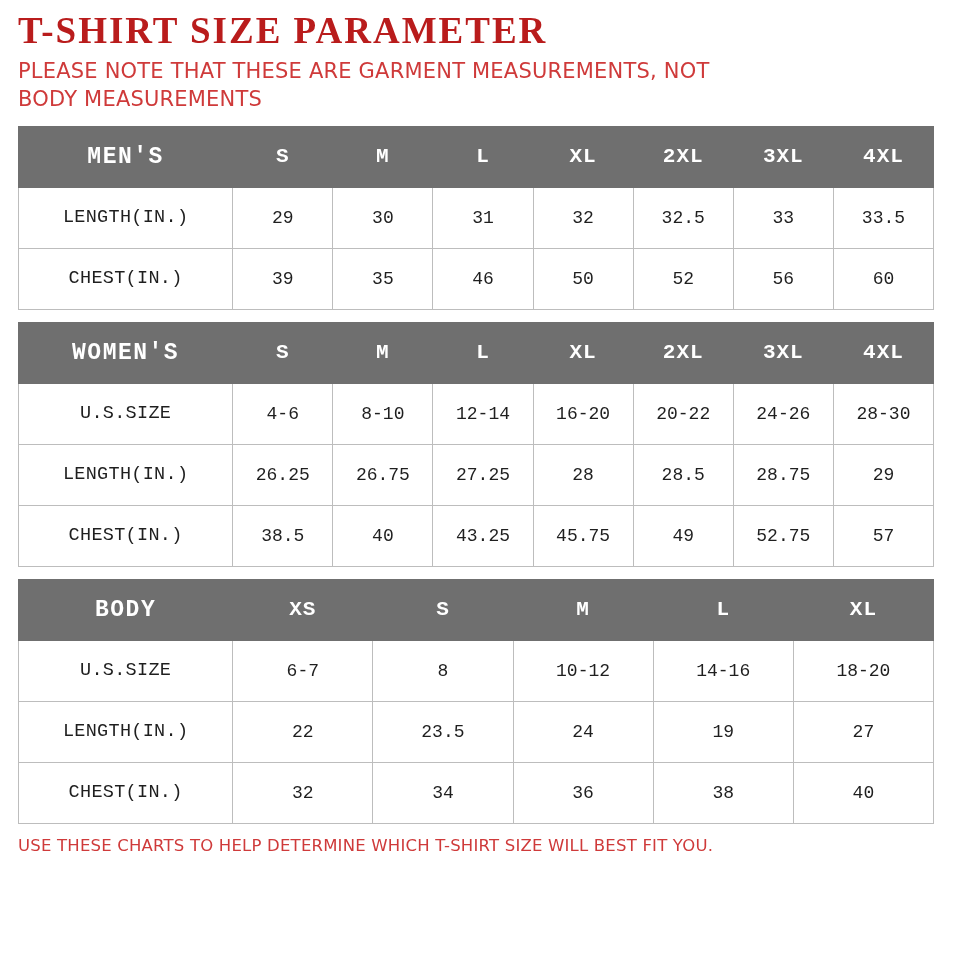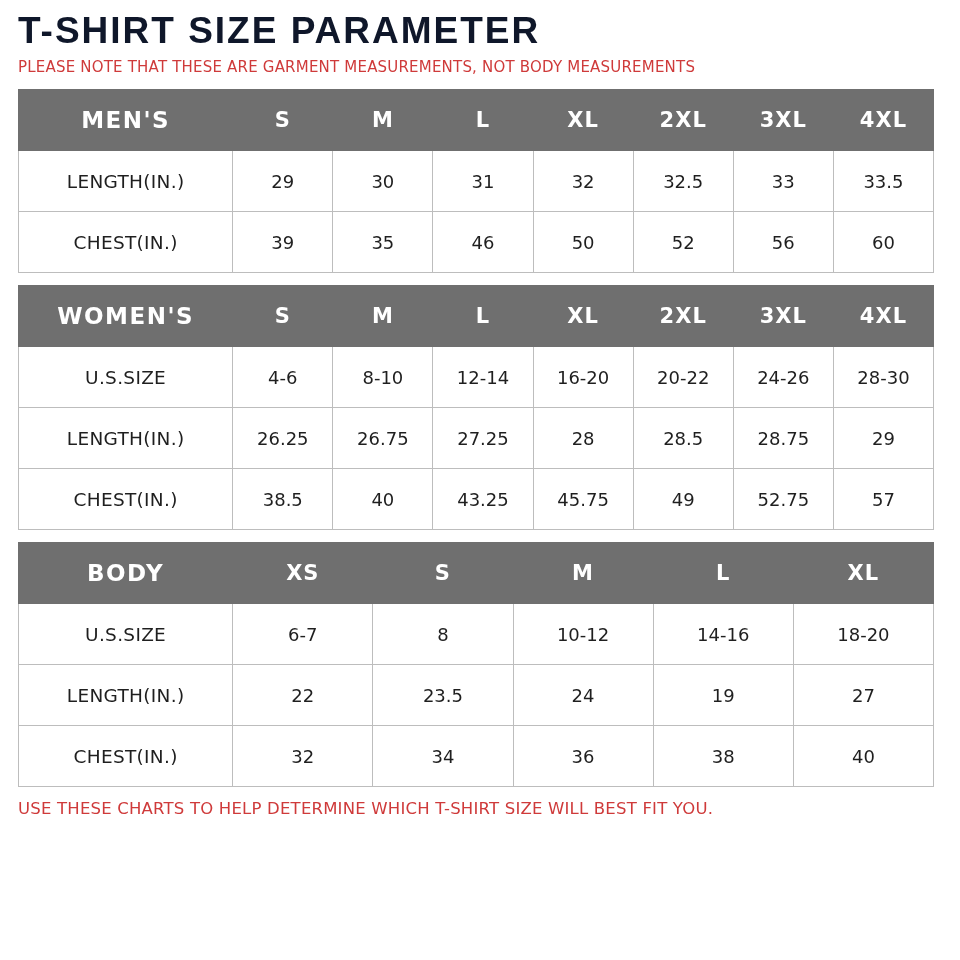--- a/index.html
+++ b/index.html
@@ -18,38 +18,39 @@
     width: 960px;
     height: 960px;
     box-sizing: border-box;
     padding: 10px 16px 0 16px;
     position: relative;
   }
   .title {
     font-size: 37px;
     font-weight: bold;
     letter-spacing: 2px;
-    color: #0f172a;
+    color: #b91c1c;
     margin: 2px 0 6px 2px;
     line-height: 1.05;
-    font-family: Liberation Sans, sans-serif;
+    font-family: Liberation Serif, serif;
   }
   .note {
     color: #cf3a3a;
-    font-size: 15px;
+    font-size: 21px;
     line-height: 1.35;
     margin: 0 0 12px 2px;
     max-width: 720px;
     letter-spacing: 0.2px;
   }
   table.size-table {
     border-collapse: collapse;
     width: 916px;
     margin: 0 0 12px 2px;
     table-layout: fixed;
+    font-family: Liberation Mono, monospace;
   }
   table.size-table td, table.size-table th {
     border: 1px solid #bdbdbd;
     text-align: center;
     vertical-align: middle;
     font-size: 18px;
     font-weight: normal;
     color: #1f1f1f;
     padding: 0;
     height: 60px;

